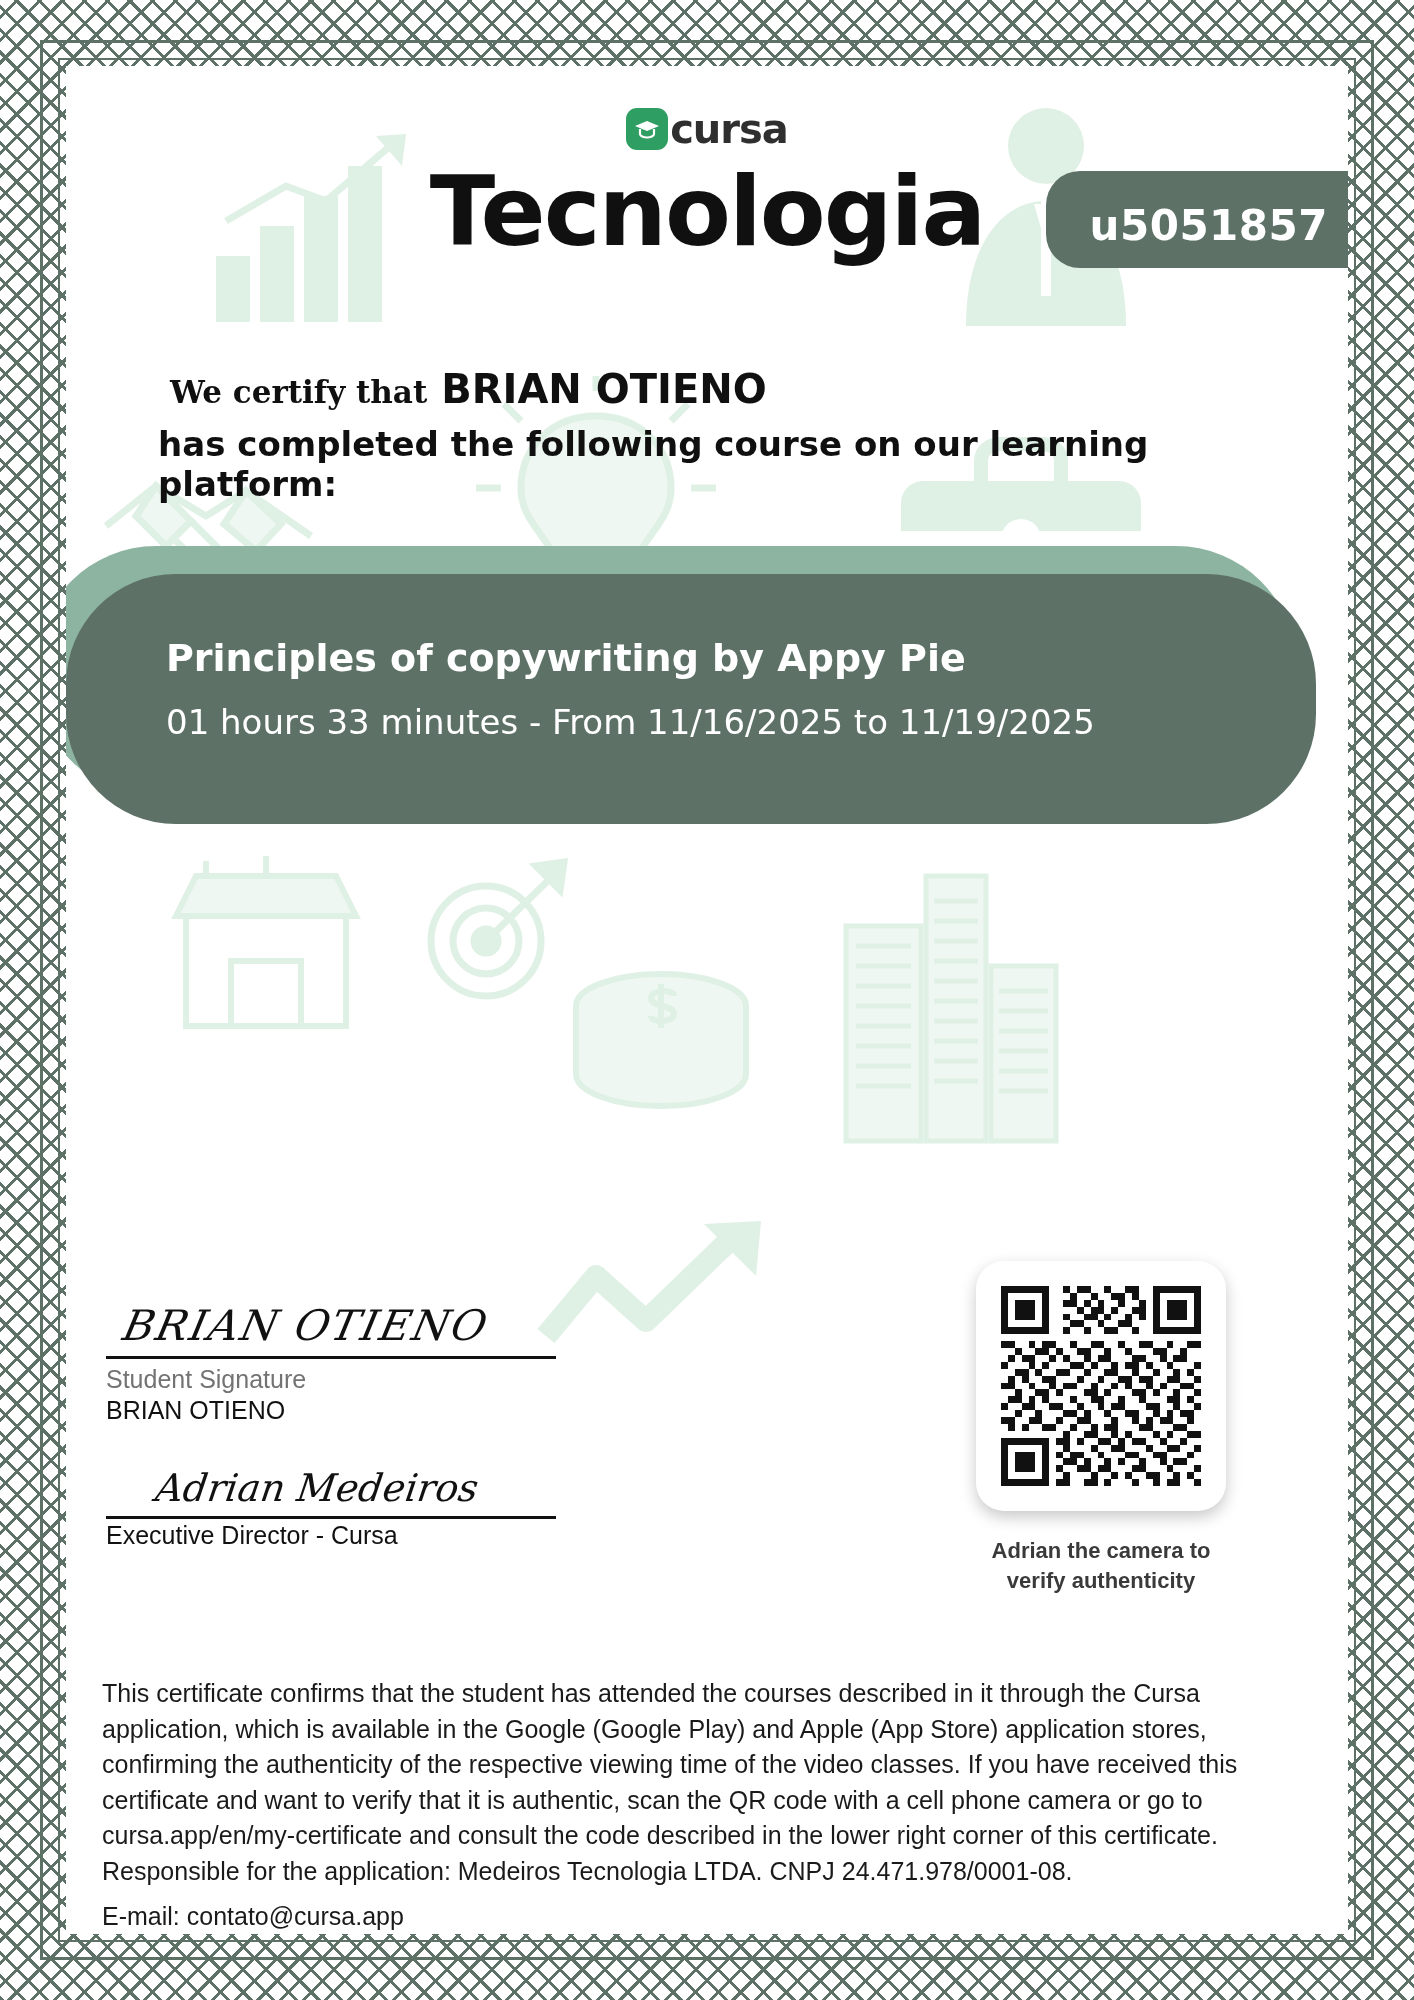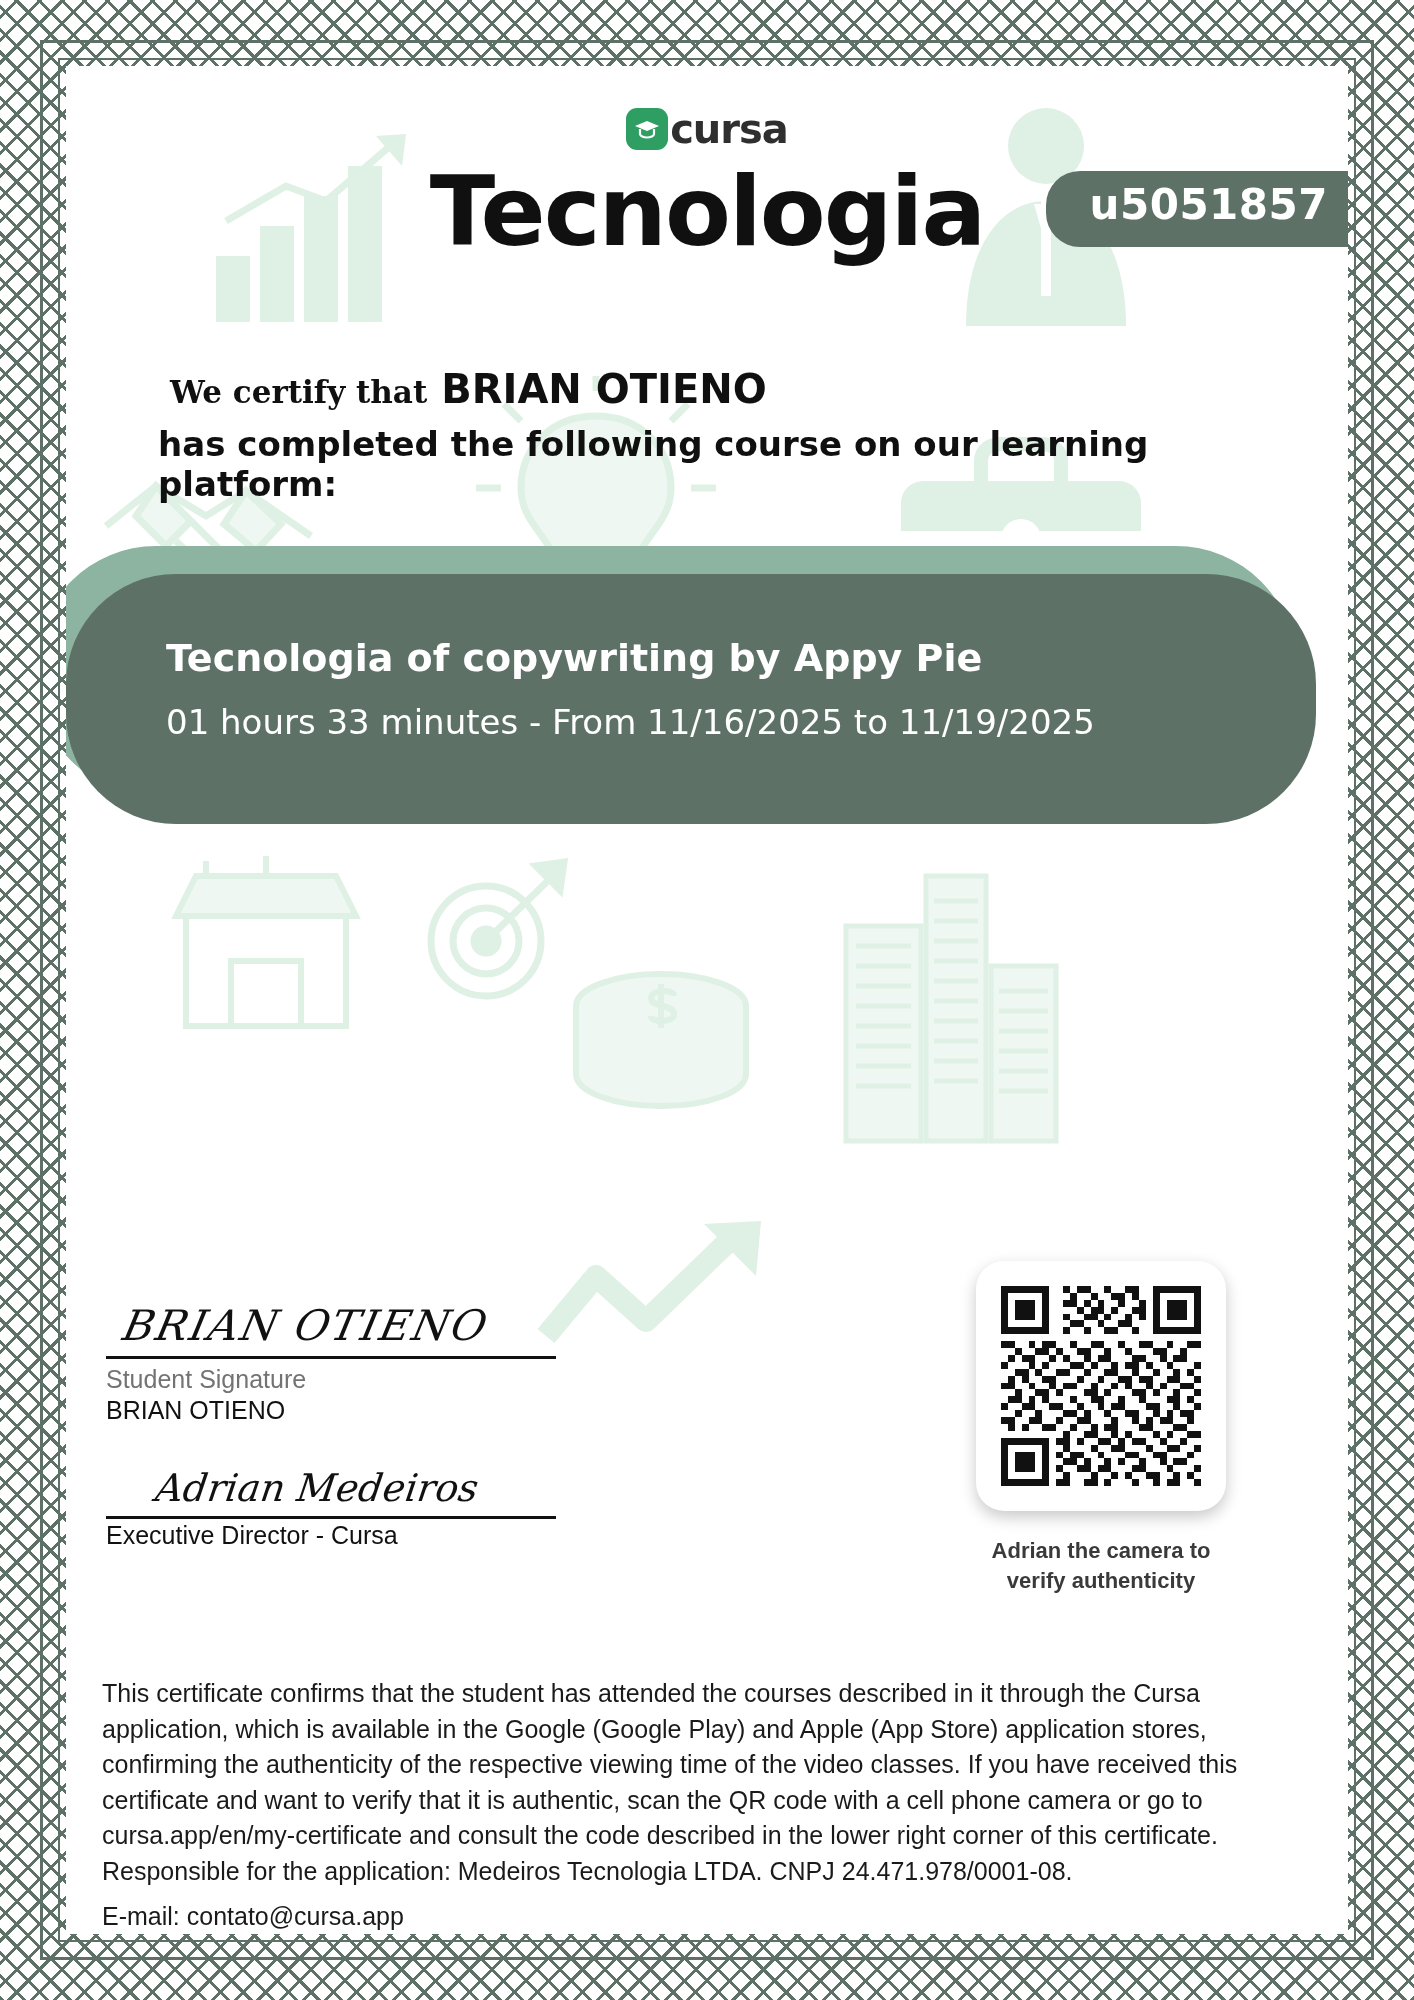--- a/index.html
+++ b/index.html
@@ -122,21 +122,21 @@
 
   
   .code-badge {
     position: absolute;
     right: -20px;
     top: 105px;
     background: #5d7167;
     color: #ffffff;
     font-size: 42px;
     font-weight: 700;
-    padding: 9px 40px 18px 44px;
+    padding: 30px 40px 18px 44px;
     border-top-left-radius: 34px;
     border-bottom-left-radius: 34px;
     letter-spacing: 0.5px;
     font-family: "DejaVu Sans", sans-serif;
   }
 
   
   .certify-block {
     position: absolute;
     top: 300px;
@@ -417,21 +417,21 @@
         <span>We certify that</span>
         <span class="certify-name">BRIAN OTIENO</span>
       </div>
       <div class="certify-line2">has completed the following course on our learning platform:</div>
     </div>
 
     <div class="banner-wrap">
       <div class="banner-back"></div>
       <div class="banner-front"></div>
       <div class="banner-text">
-        <div class="course-title">Tecnologia of copywriting by Appy Pie</div>
+        <div class="course-title">Principles of copywriting by Appy Pie</div>
         <div class="course-dates">01 hours 33 minutes - From 11/16/2025 to 11/19/2025</div>
       </div>
     </div>
 
     <div class="sig-block">
       <div class="sig-script">BRIAN OTIENO</div>
       <div class="sig-rule"></div>
       <div class="sig-caption">Student Signature</div>
       <div class="sig-caption-sub">BRIAN OTIENO</div>
     </div>

